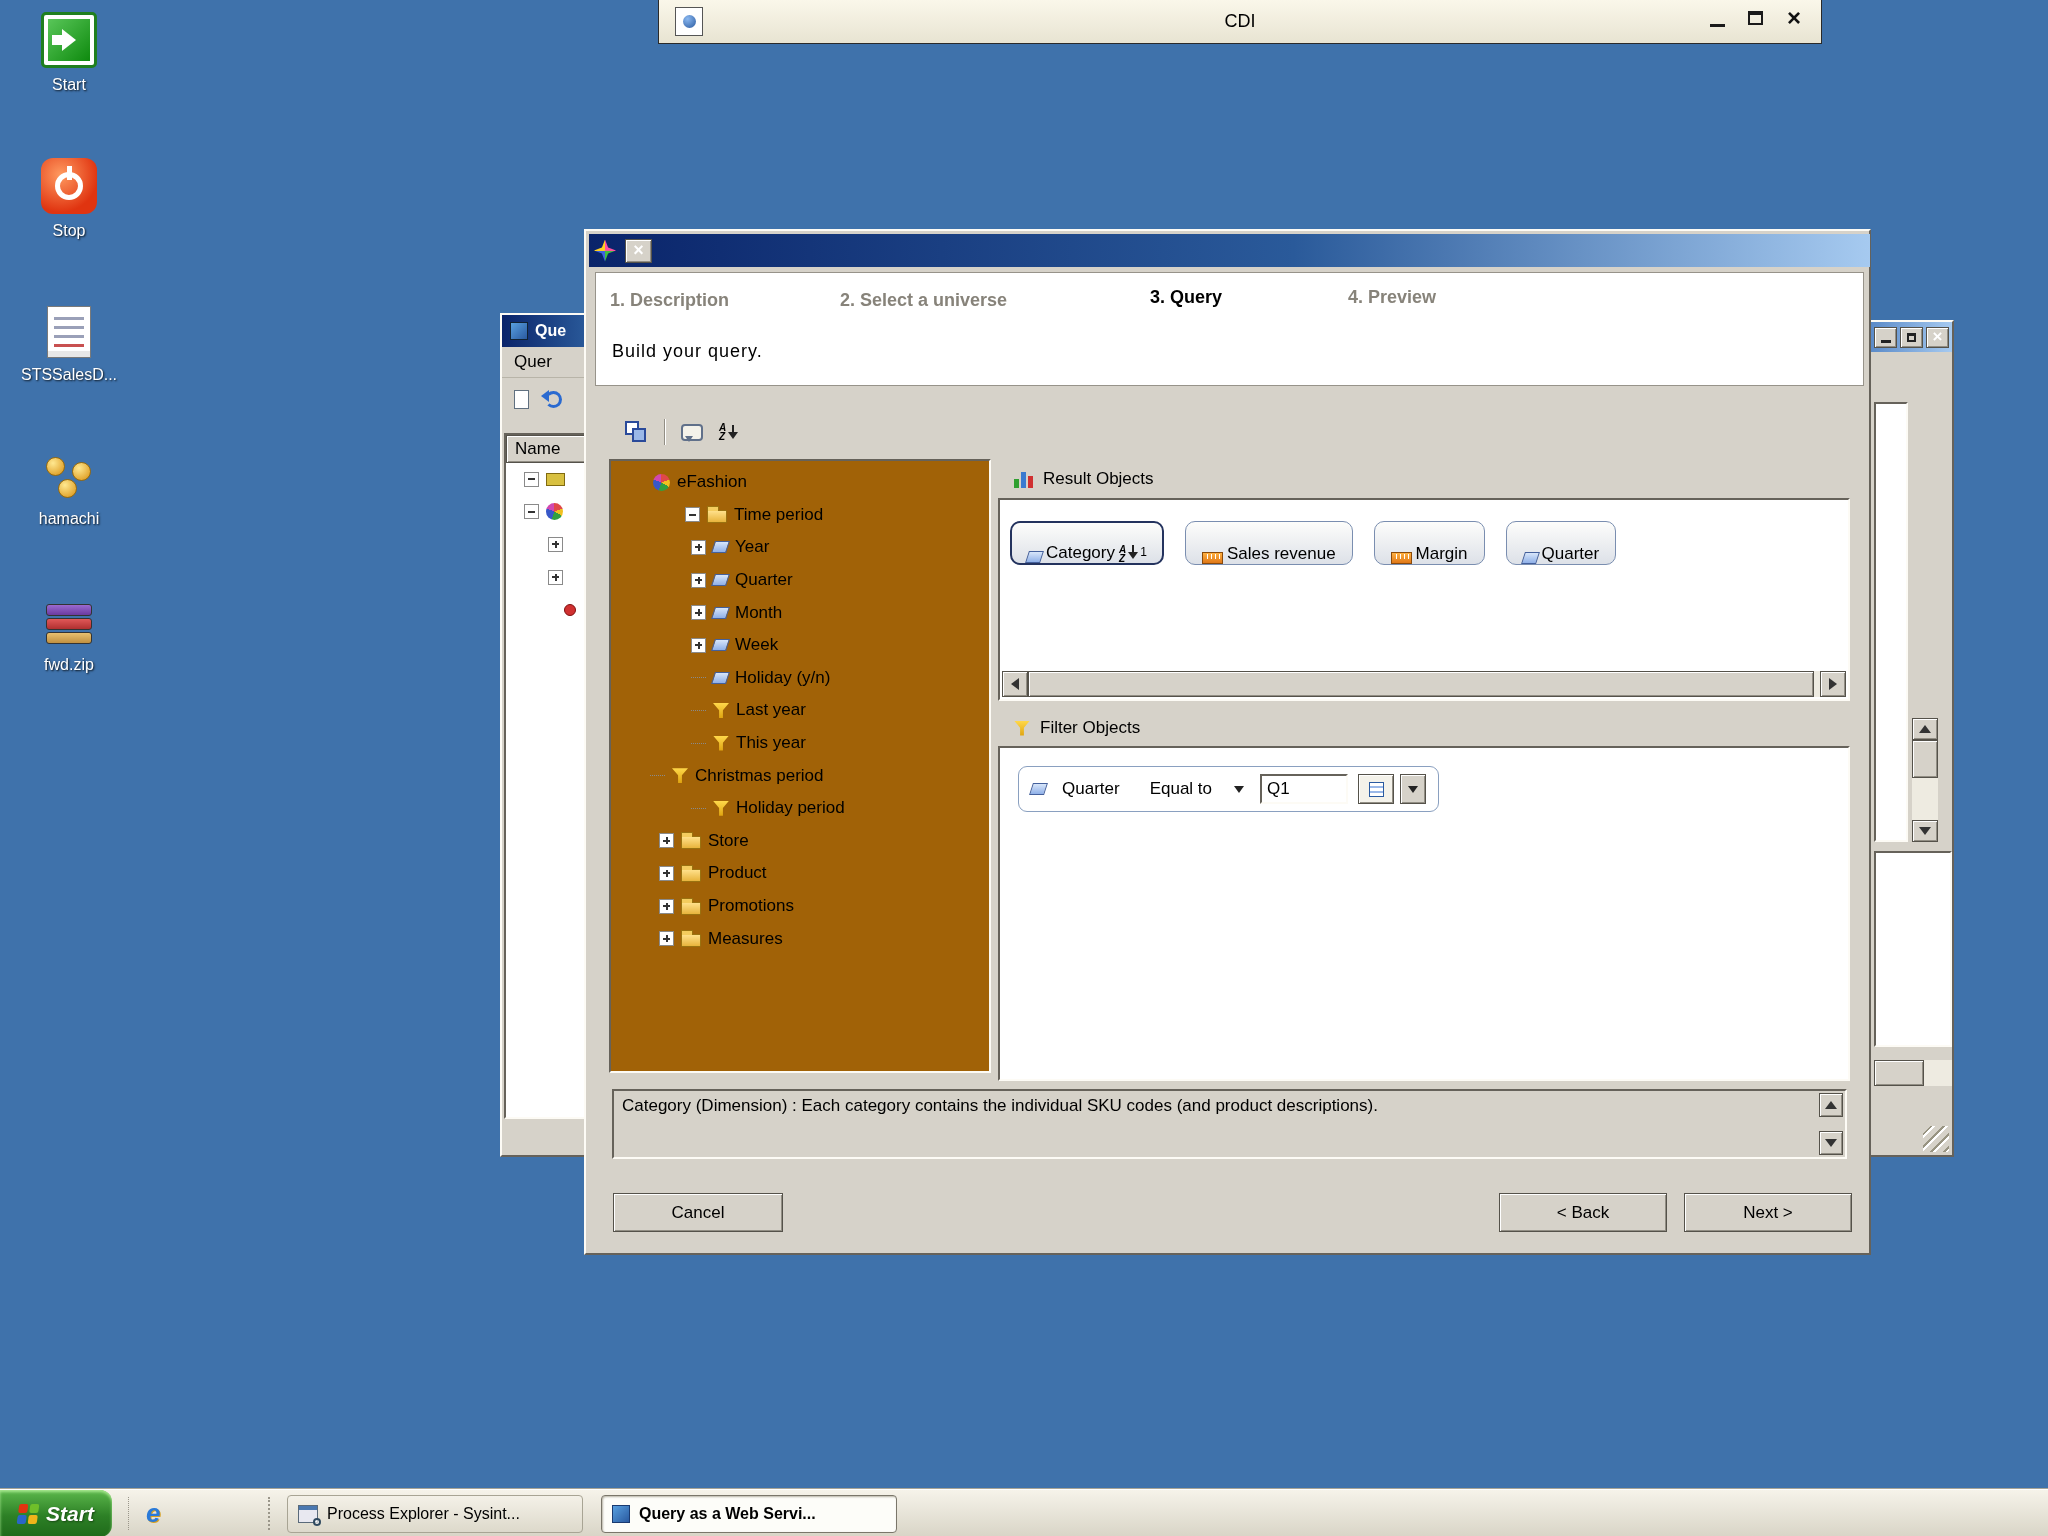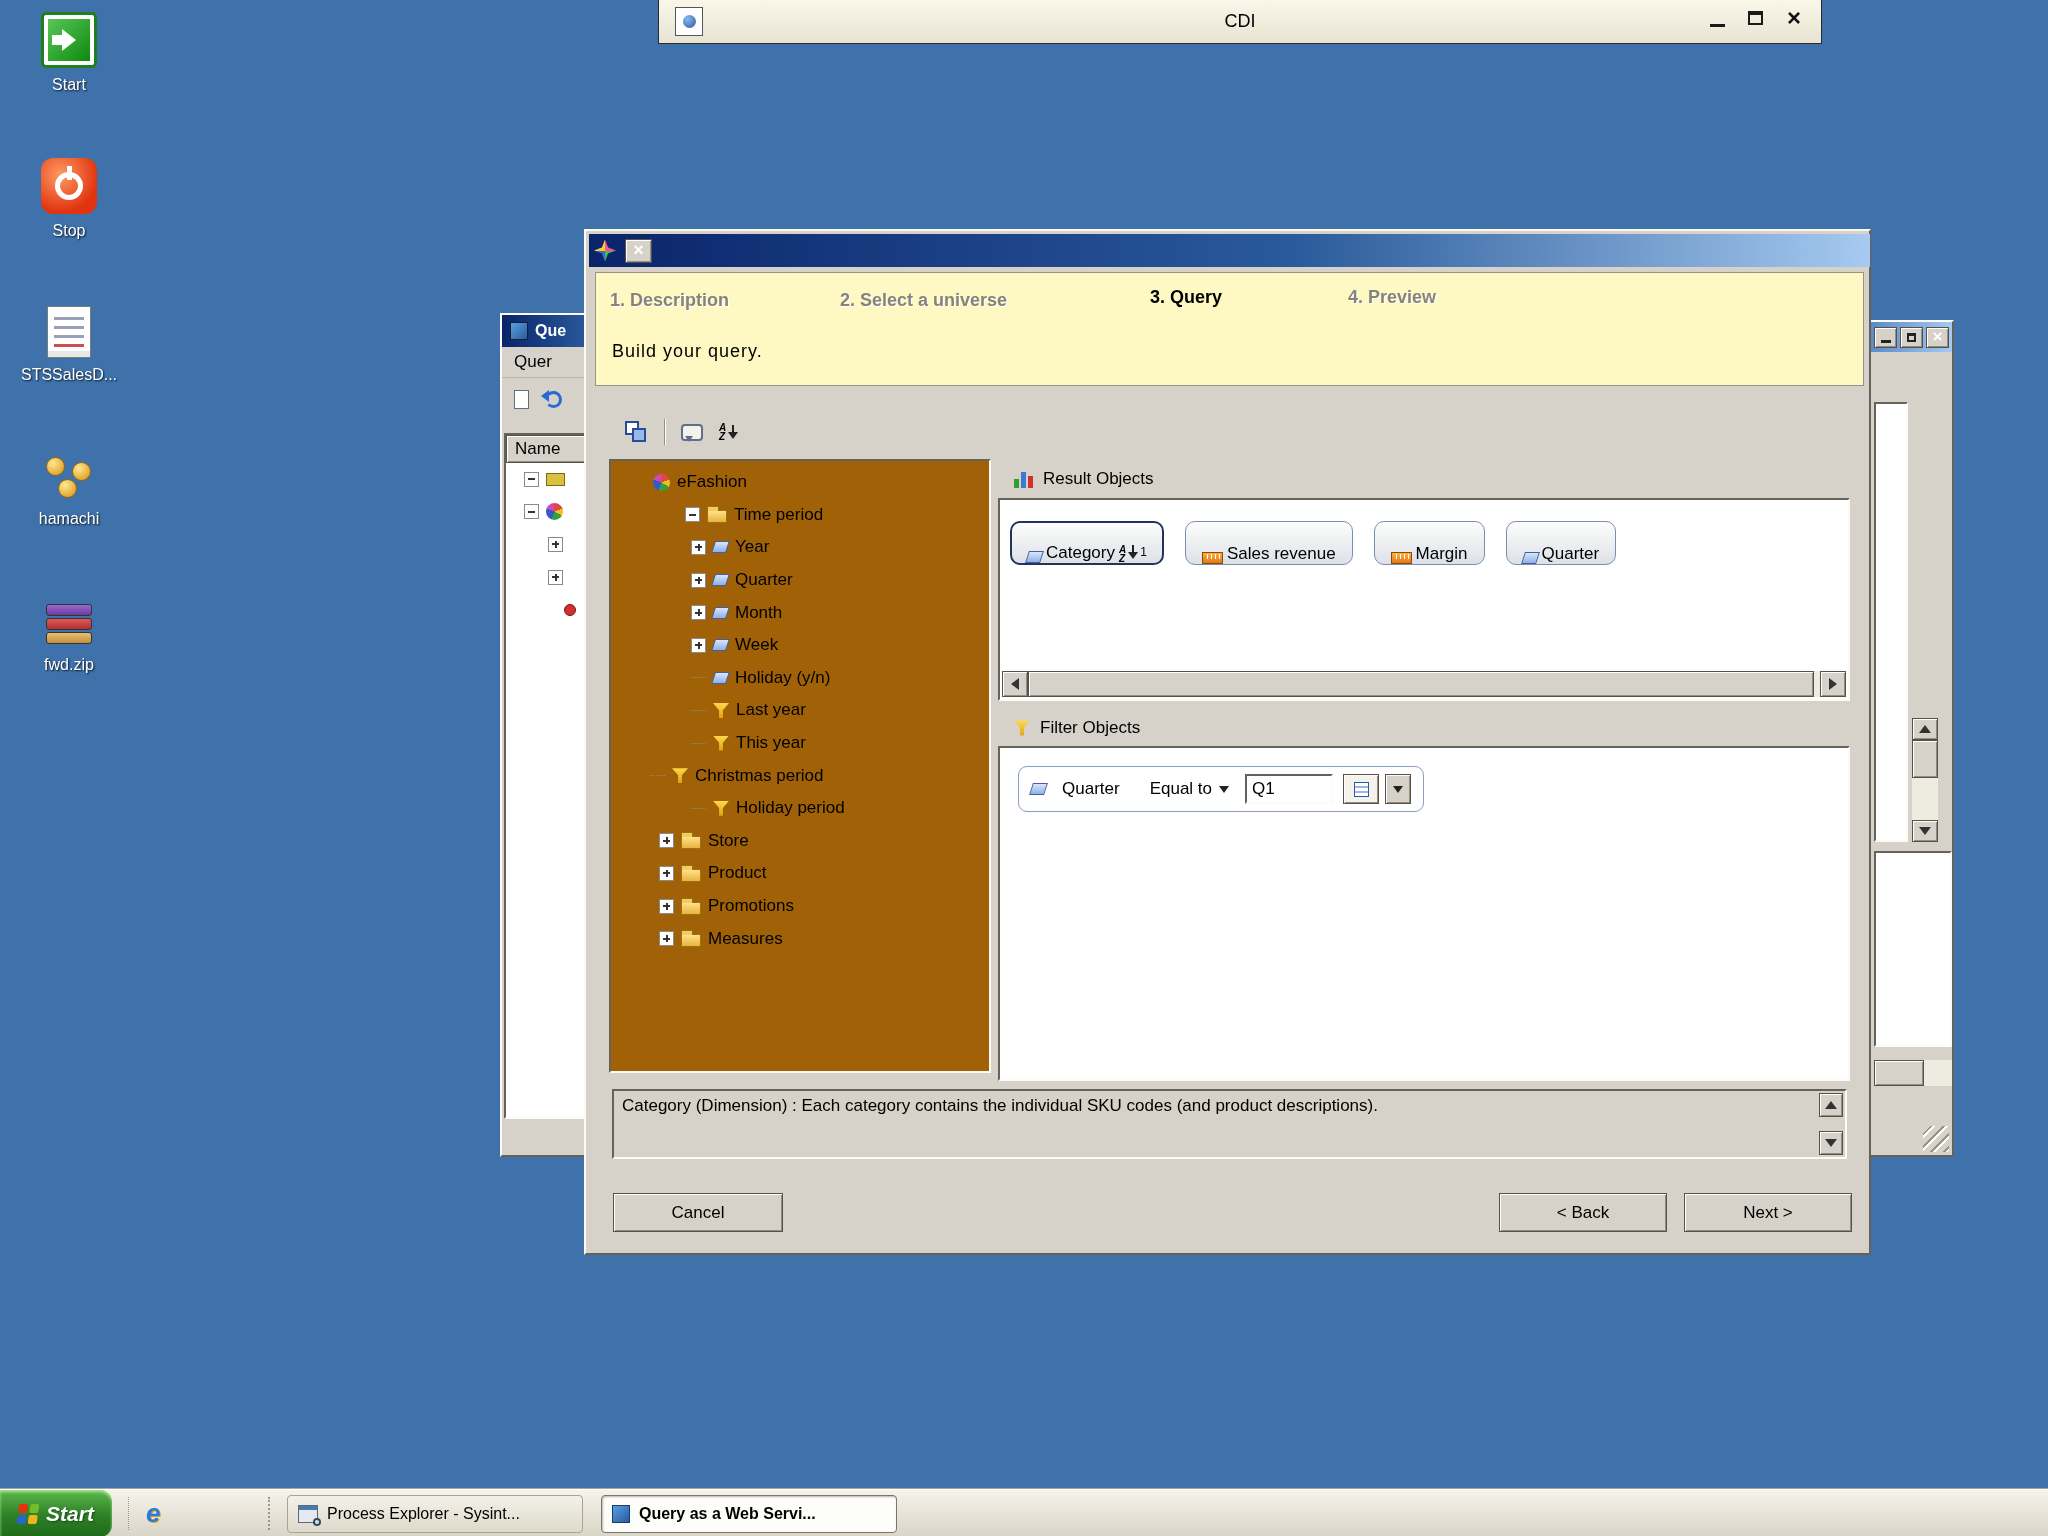--- a/index.html
+++ b/index.html
@@ -208,21 +208,21 @@
     <span class="grip"></span>
   </div>
 
   <div class="abs raised gray" style="left:584px;top:229px;width:1287px;height:1026px;z-index:5">
 
     <div class="tbar abs" style="left:3px;top:3px;width:1281px;height:33px;padding:0 5px;gap:9px">
       <span class="wizicon"></span>
       <span class="btn3d" style="width:27px;height:24px;font-weight:bold;font-size:18px">×</span>
     </div>
 
-    <div class="abs" style="left:9px;top:41px;width:1269px;height:114px;background:#fef9c3;border:1px solid #97938a">
+    <div class="abs" style="left:9px;top:41px;width:1269px;height:114px;background:#ffffff;border:1px solid #97938a">
       <span class="step" style="left:14px;top:17px">1. Description</span>
       <span class="step" style="left:244px;top:17px">2. Select a universe</span>
       <span class="step active" style="left:554px;top:14px">3. Query</span>
       <span class="step" style="left:752px;top:14px">4. Preview</span>
       <span class="abs" style="left:16px;top:68px;font-size:18px;letter-spacing:1px">Build your query.</span>
     </div>
 
     <div class="abs" style="left:38px;top:186px;height:30px;display:flex;align-items:center;gap:16px">
       <span style="position:relative;width:24px;height:24px">
         <i style="position:absolute;left:1px;top:1px;width:14px;height:14px;border:2px solid #2a4a9a;background:#fff"></i>
@@ -371,21 +371,21 @@
     </div>
 
     <div class="abs" style="left:428px;top:487px;display:flex;align-items:center;gap:10px">
       <span class="funicon"></span>
       <span>Filter Objects</span>
     </div>
     <div class="abs sunken" style="left:412px;top:515px;width:852px;height:335px;background:#fff">
       <div class="abs" style="left:18px;top:18px;height:46px;border:1px solid #8aa0c0;border-radius:9px;display:flex;align-items:center;gap:16px;padding:0 12px">
         <span class="dimicon"></span>
         <span>Quarter</span>
-        <span style="display:inline-flex;align-items:center;gap:7px;margin-left:14px">
+        <span style="display:inline-flex;align-items:center;gap:22px;margin-left:14px">
           <span>Equal to</span>
           <i class="tri-ds"></i>
         </span>
         <input class="qv" type="text" value="Q1" style="">
         <span class="btn3d" style="width:36px;height:30px;background:#f4f2ea;margin-left:-6px">
             <span class="lovicon"></span>
           </span>
         <span class="btn3d" style="width:26px;height:30px;margin-left:-10px">
             <i class="tri-ds"></i>
           </span>

